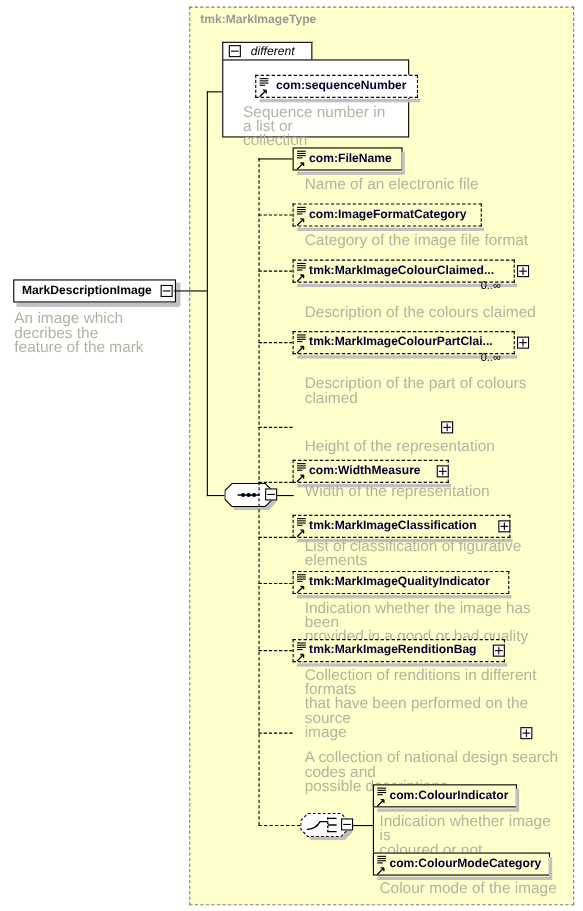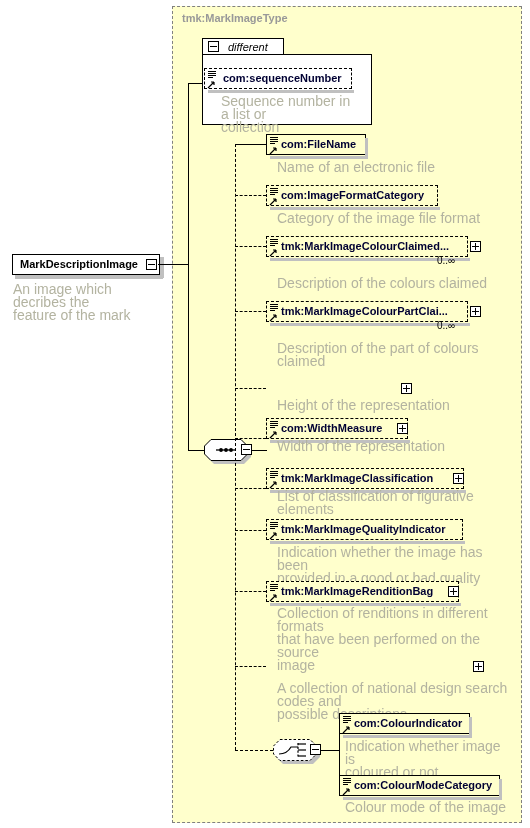--- a/index.html
+++ b/index.html
@@ -289,21 +289,21 @@
 
   <div class="ln h" style="left:188px; top:83px; width:16px;"></div>
 
   <div class="ln h" style="left:188px; top:450px; width:16px;"></div>
 
   <div class="attr-tab"></div>
   <div class="pm-box" style="left:208px; top:41px;"></div>
   <div class="attr-tab-label">different</div>
   <div class="attr-panel"></div>
 
-  <div class="node optional on-white" style="left:204px; top:68px; width:148px;">
+  <div class="node optional on-white" style="left:232px; top:68px; width:148px;">
     <span class="glyph-lines">
         <i></i>
         <i></i>
         <i></i>
         <i></i>
       </span>
     <span class="glyph-arrow">
       <svg width="9" height="9" viewBox="0 0 9 9">
           <path d="M1 8 L7 2 M7 2 L4 2 M7 2 L7 5" stroke="#000" stroke-width="1.2" fill="none"></path>
         </svg>

